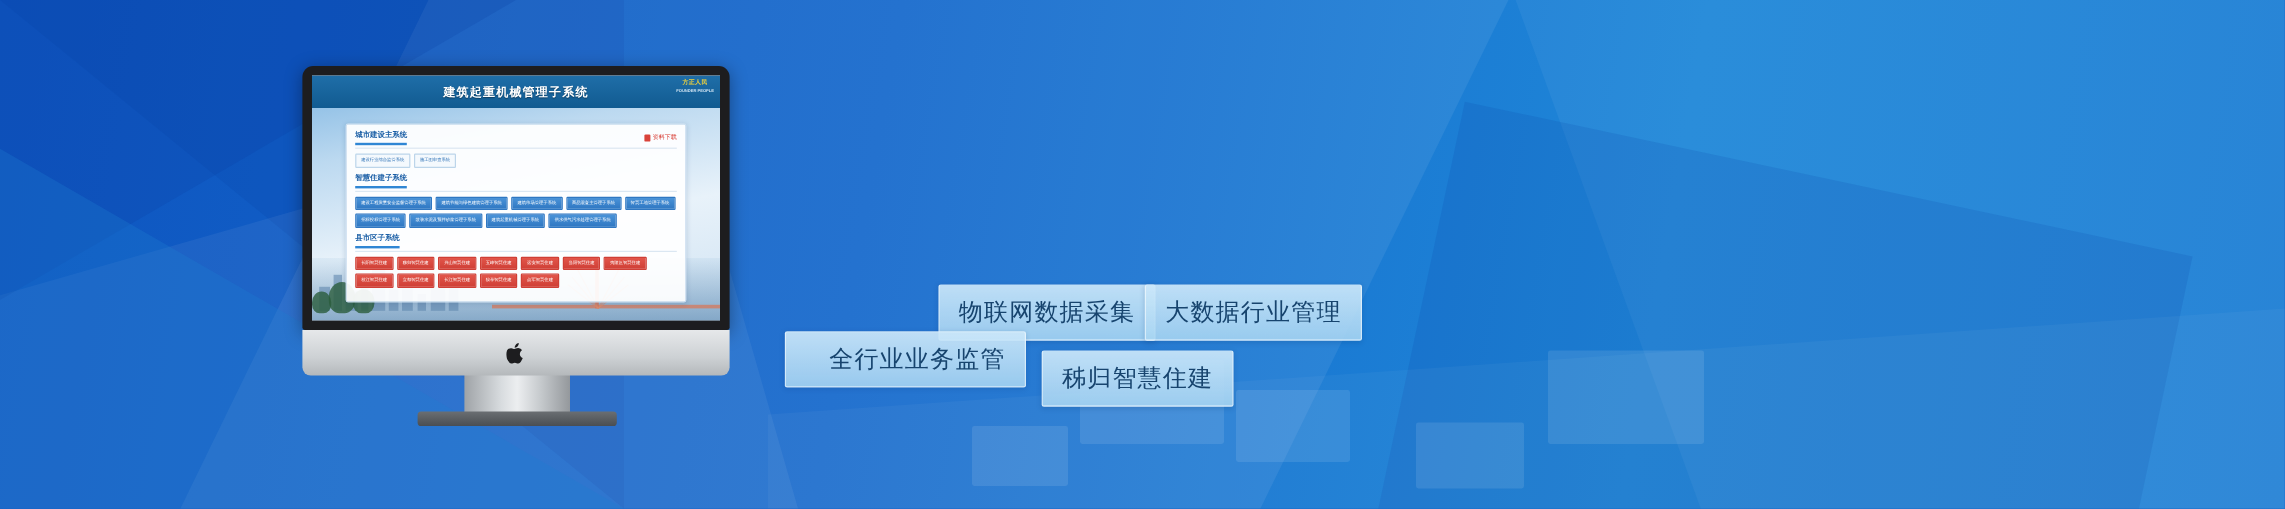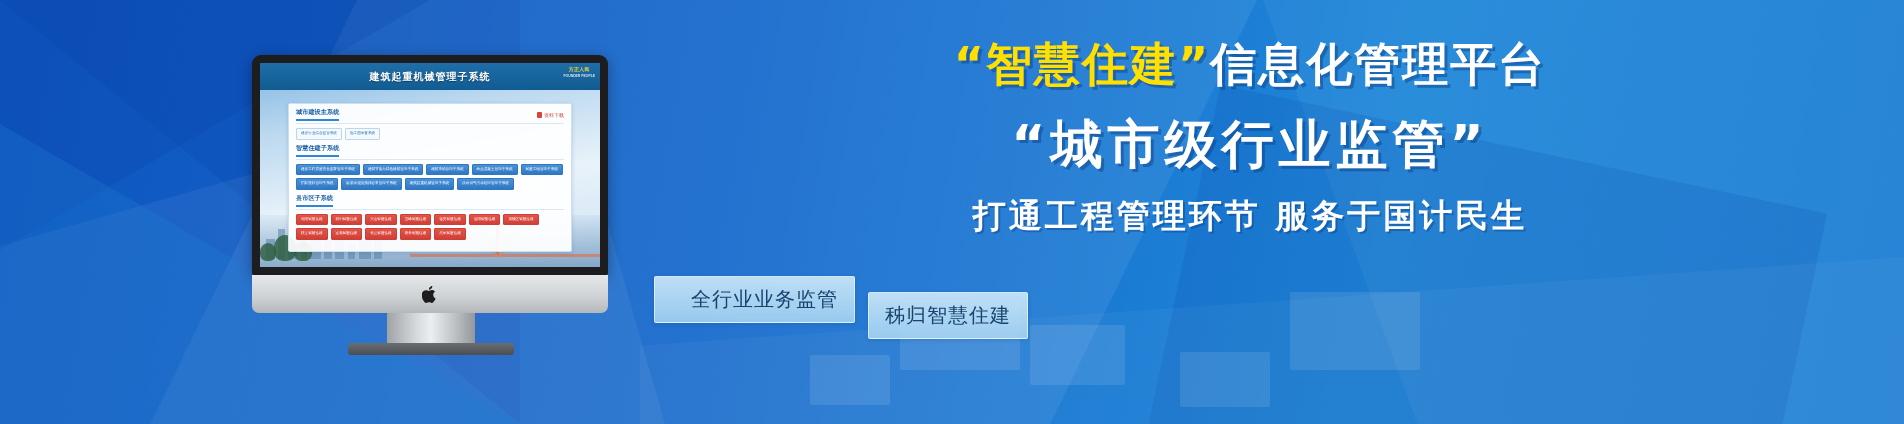--- a/index.html
+++ b/index.html
@@ -288,24 +288,19 @@
       <span class="apple">
         <svg width="16" height="19" viewBox="0 0 16 19">
           <path fill="#1d1d1f" d="M11.2 10c0-2.1 1.7-3.1 1.8-3.2-1-1.4-2.5-1.6-3.1-1.7-1.3-.1-2.6.8-3.2.8-.7 0-1.7-.8-2.8-.7-1.4 0-2.7.8-3.5 2.1-1.5 2.6-.4 6.4 1.1 8.5.7 1 1.6 2.2 2.7 2.1 1.1 0 1.5-.7 2.8-.7s1.7.7 2.8.7c1.2 0 1.9-1 2.6-2.1.8-1.2 1.2-2.4 1.2-2.4-.1 0-2.3-.9-2.4-3.4z"></path>
           <path fill="#1d1d1f" d="M9.4 3.6c.6-.7 1-1.7.9-2.7-.9 0-1.9.6-2.5 1.3-.5.6-1 1.7-.9 2.6 1 .1 2-.5 2.5-1.2z"></path>
         </svg>
       </span>
     </div>
     <div class="stand-base"></div>
   </div>
 
-  <div id="copy">
-    <div class="h-line1">
-      <span class="hi">“智慧住建”</span><span class="wt">信息化管理平台</span>
-    </div>
-    <div class="h-line2">“城市级行业监管”</div>
-    <div class="h-line3">打通工程管理环节  服务于国计民生</div>
-  </div>
-
+
+  <div class="tag" style="left:782px;top:237px;">物联网数据采集</div>
+  <div class="tag" style="left:954px;top:237px;">大数据行业管理</div>
   <div class="tag" style="left:654px;top:276px;padding-left:36px;">全行业业务监管</div>
   <div class="tag" style="left:868px;top:292px;">秭归智慧住建</div>
 
 </div>
 
 </body></html>

